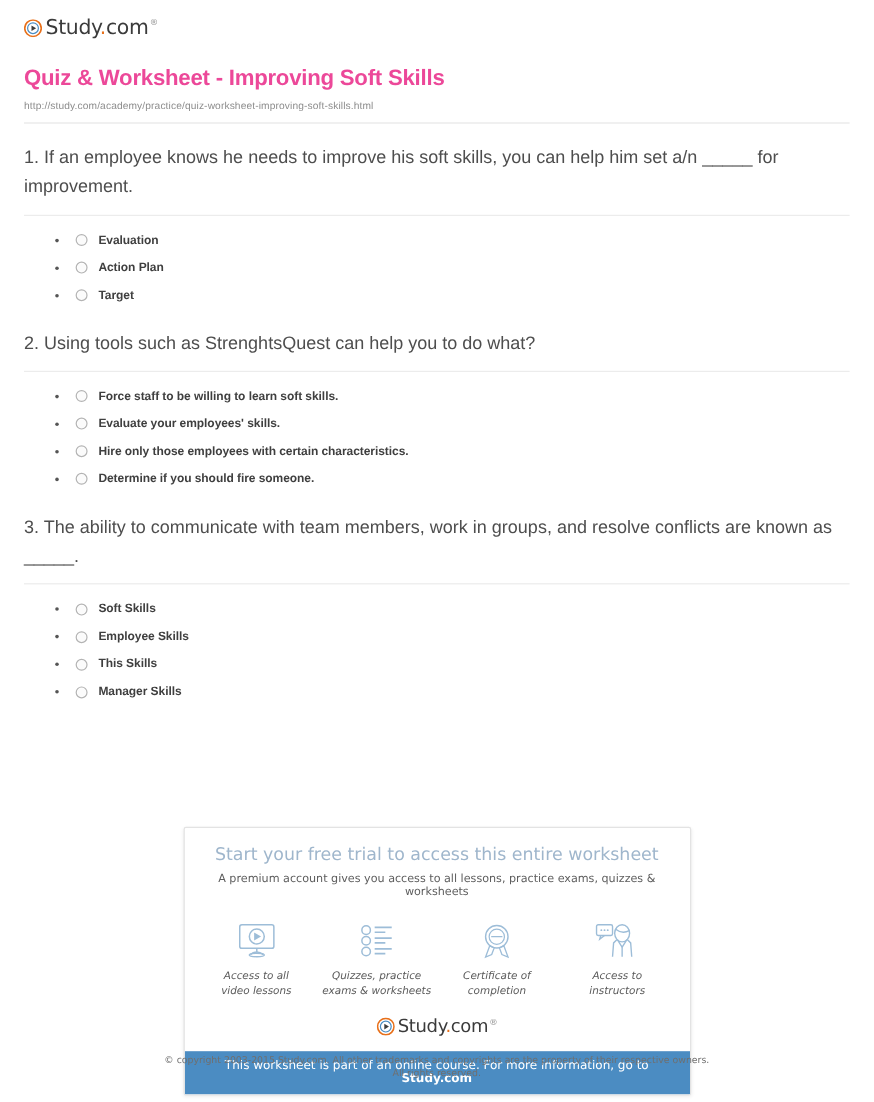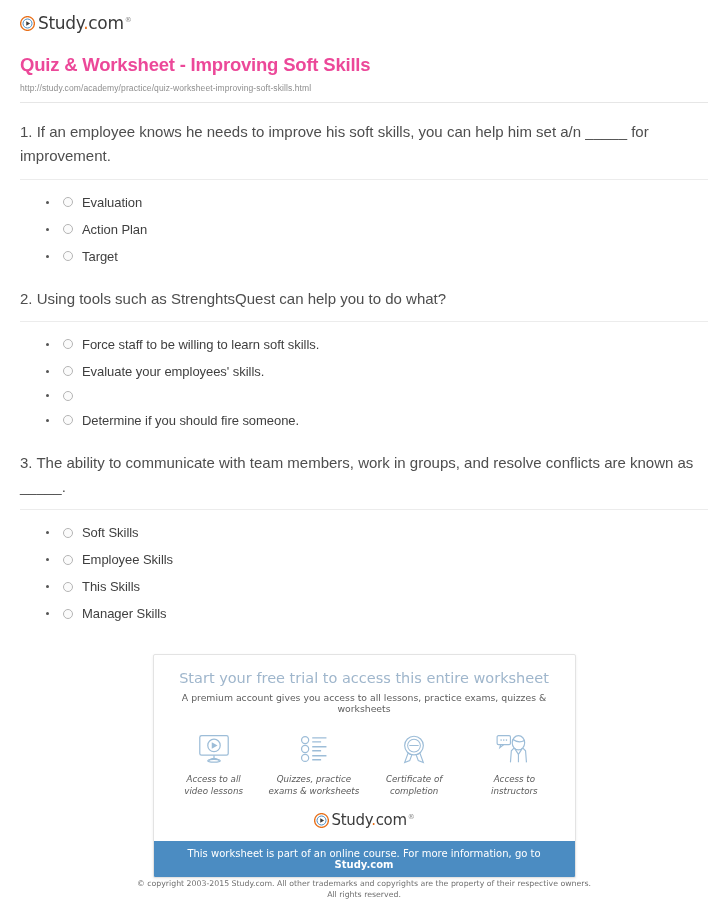--- a/index.html
+++ b/index.html
@@ -102,23 +102,23 @@
   }
   ul.options {
     list-style: none;
     margin: 9px 0 0 0;
     padding: 0 0 0 26px;
   }
   ul.options li {
     display: flex;
     align-items: center;
     padding: 6px 0;
-    font-size: 13px;
+    font-size: 10px;
     color: #3f3f3f;
-    font-weight: normal;
+    font-weight: bold;
     letter-spacing: -0.05px;
   }
   .bullet {
     width: 3px;
     height: 3px;
     border-radius: 50%;
     background: #555;
     flex: 0 0 3px;
     margin-right: 14px;
   }
@@ -132,21 +132,21 @@
     margin-right: 9px;
     box-shadow: inset 0 0 0 0.5px #fff;
   }
   .opt-label { white-space: nowrap; }
 
   
   .promo-wrap {
     position: absolute;
     left: 0;
     right: 0;
-    top: 654px;
+    top: 689px;
     display: flex;
     justify-content: center;
   }
   .promo {
     width: 423px;
     background: #ffffff;
     border: 1px solid #e3e3e3;
     border-radius: 2px;
     box-shadow: 0 1px 3px rgba(0,0,0,0.07);
     box-sizing: border-box;
@@ -285,20 +285,21 @@
           <span class="opt-label">Force staff to be willing to learn soft skills.</span>
         </li>
         <li>
           <span class="bullet"></span>
           <span class="radio"></span>
           <span class="opt-label">Evaluate your employees' skills.</span>
         </li>
         <li>
           <span class="bullet"></span>
           <span class="radio"></span>
+          <span class="opt-label">Hire only those employees with certain characteristics.</span>
         </li>
         <li>
           <span class="bullet"></span>
           <span class="radio"></span>
           <span class="opt-label">Determine if you should fire someone.</span>
         </li>
       </ul>
     </div>
 
     <div class="question">

